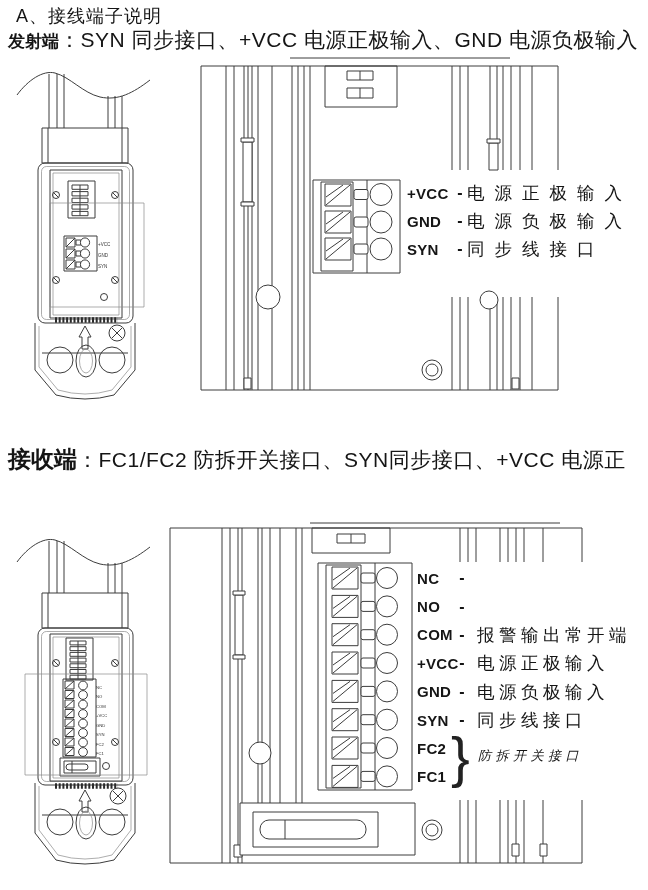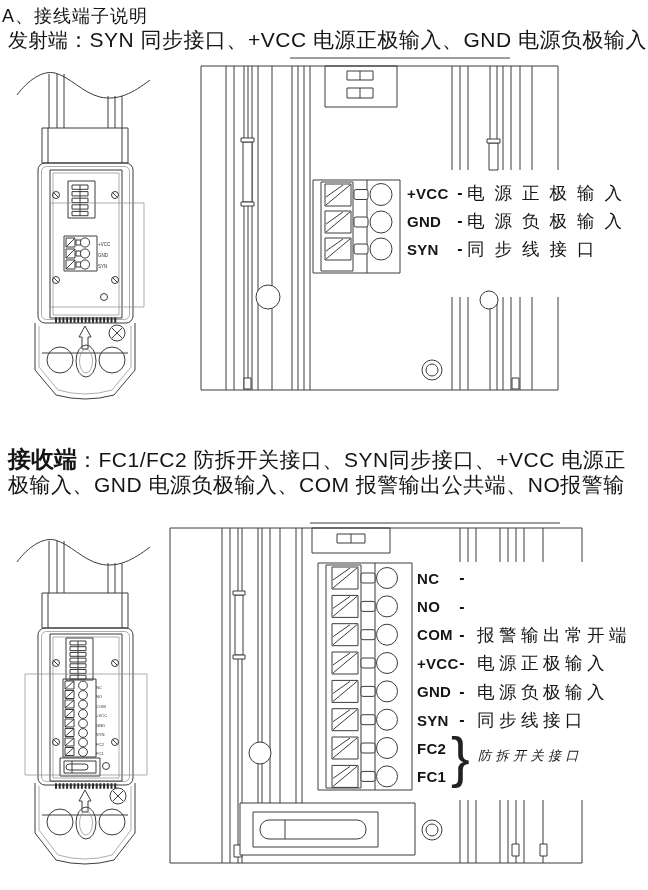--- a/index.html
+++ b/index.html
@@ -1,22 +1,22 @@
 <!DOCTYPE html>
 <html><head>
 <meta charset="utf-8">
 <style>
   html,body{margin:0;padding:0;}
   body{width:648px;height:890px;background:#fff;position:relative;overflow:hidden;
        font-family:"Liberation Sans",sans-serif;color:#151515;}
   .abs{position:absolute;}
   
-  .h1{left:2px;top:4px;font-size:18px;letter-spacing:1px;white-space:nowrap;}
+  .h1{left:16px;top:4px;font-size:18px;letter-spacing:1px;white-space:nowrap;}
   .h2{left:8px;top:26px;font-size:21px;white-space:nowrap;letter-spacing:0.5px;}
-  .h2 .lead{font-size:20px;font-weight:normal;letter-spacing:0;}
+  .h2 .lead{font-size:17px;font-weight:bold;letter-spacing:0;}
   .para{left:8px;top:447px;width:640px;}
   .pline{font-size:21px;line-height:25px;height:25px;white-space:nowrap;letter-spacing:0.5px;}
   .pline .lead{font-size:23px;font-weight:bold;letter-spacing:0;}
   
   svg{position:absolute;overflow:visible;}
   svg *{vector-effect:non-scaling-stroke;}
   .ink{stroke:#3c3c3c;fill:none;stroke-width:1;}
   .thin{stroke:#8a8a8a;fill:none;stroke-width:0.7;}
   .wfill{fill:#fff;stroke:#3c3c3c;stroke-width:1;}
   .hatch{stroke:#2a2a2a;stroke-width:5.5;stroke-dasharray:2 1.7;fill:none;}
@@ -178,21 +178,20 @@
     </div>
   <div class="trow">
       <span class="tname">SYN</span>
       <span class="tsep">-</span>
       <span class="tdesc">同步线接口</span>
     </div>
 </div>
 
 <div class="abs para">
   <div class="pline"><span class="lead">接收端</span><span>：FC1/FC2 防拆开关接口、SYN同步接口、+VCC 电源正</span></div>
-  <div class="pline">极输入、GND 电源负极输入、COM 报警输出公共端、NO报警输</div>
 </div>
 
 <svg style="left:8px;top:522px" width="160" height="368" viewBox="0 0 160 368">
   <g>
     <path class="ink" d="M41 19V71M49 19V71M56 19V71M100 41V71M107 41V71M114 41V71"></path>
     <path class="ink" d="M9 40C20 25 35 15 47 18C62 22 75 38 92 42C110 46 125 38 142 25"></path>
   </g>
   <g>
     <rect class="ink" x="34" y="71" width="86" height="35"></rect>
     <path class="ink" d="M40 71V106M114 71V106"></path>

